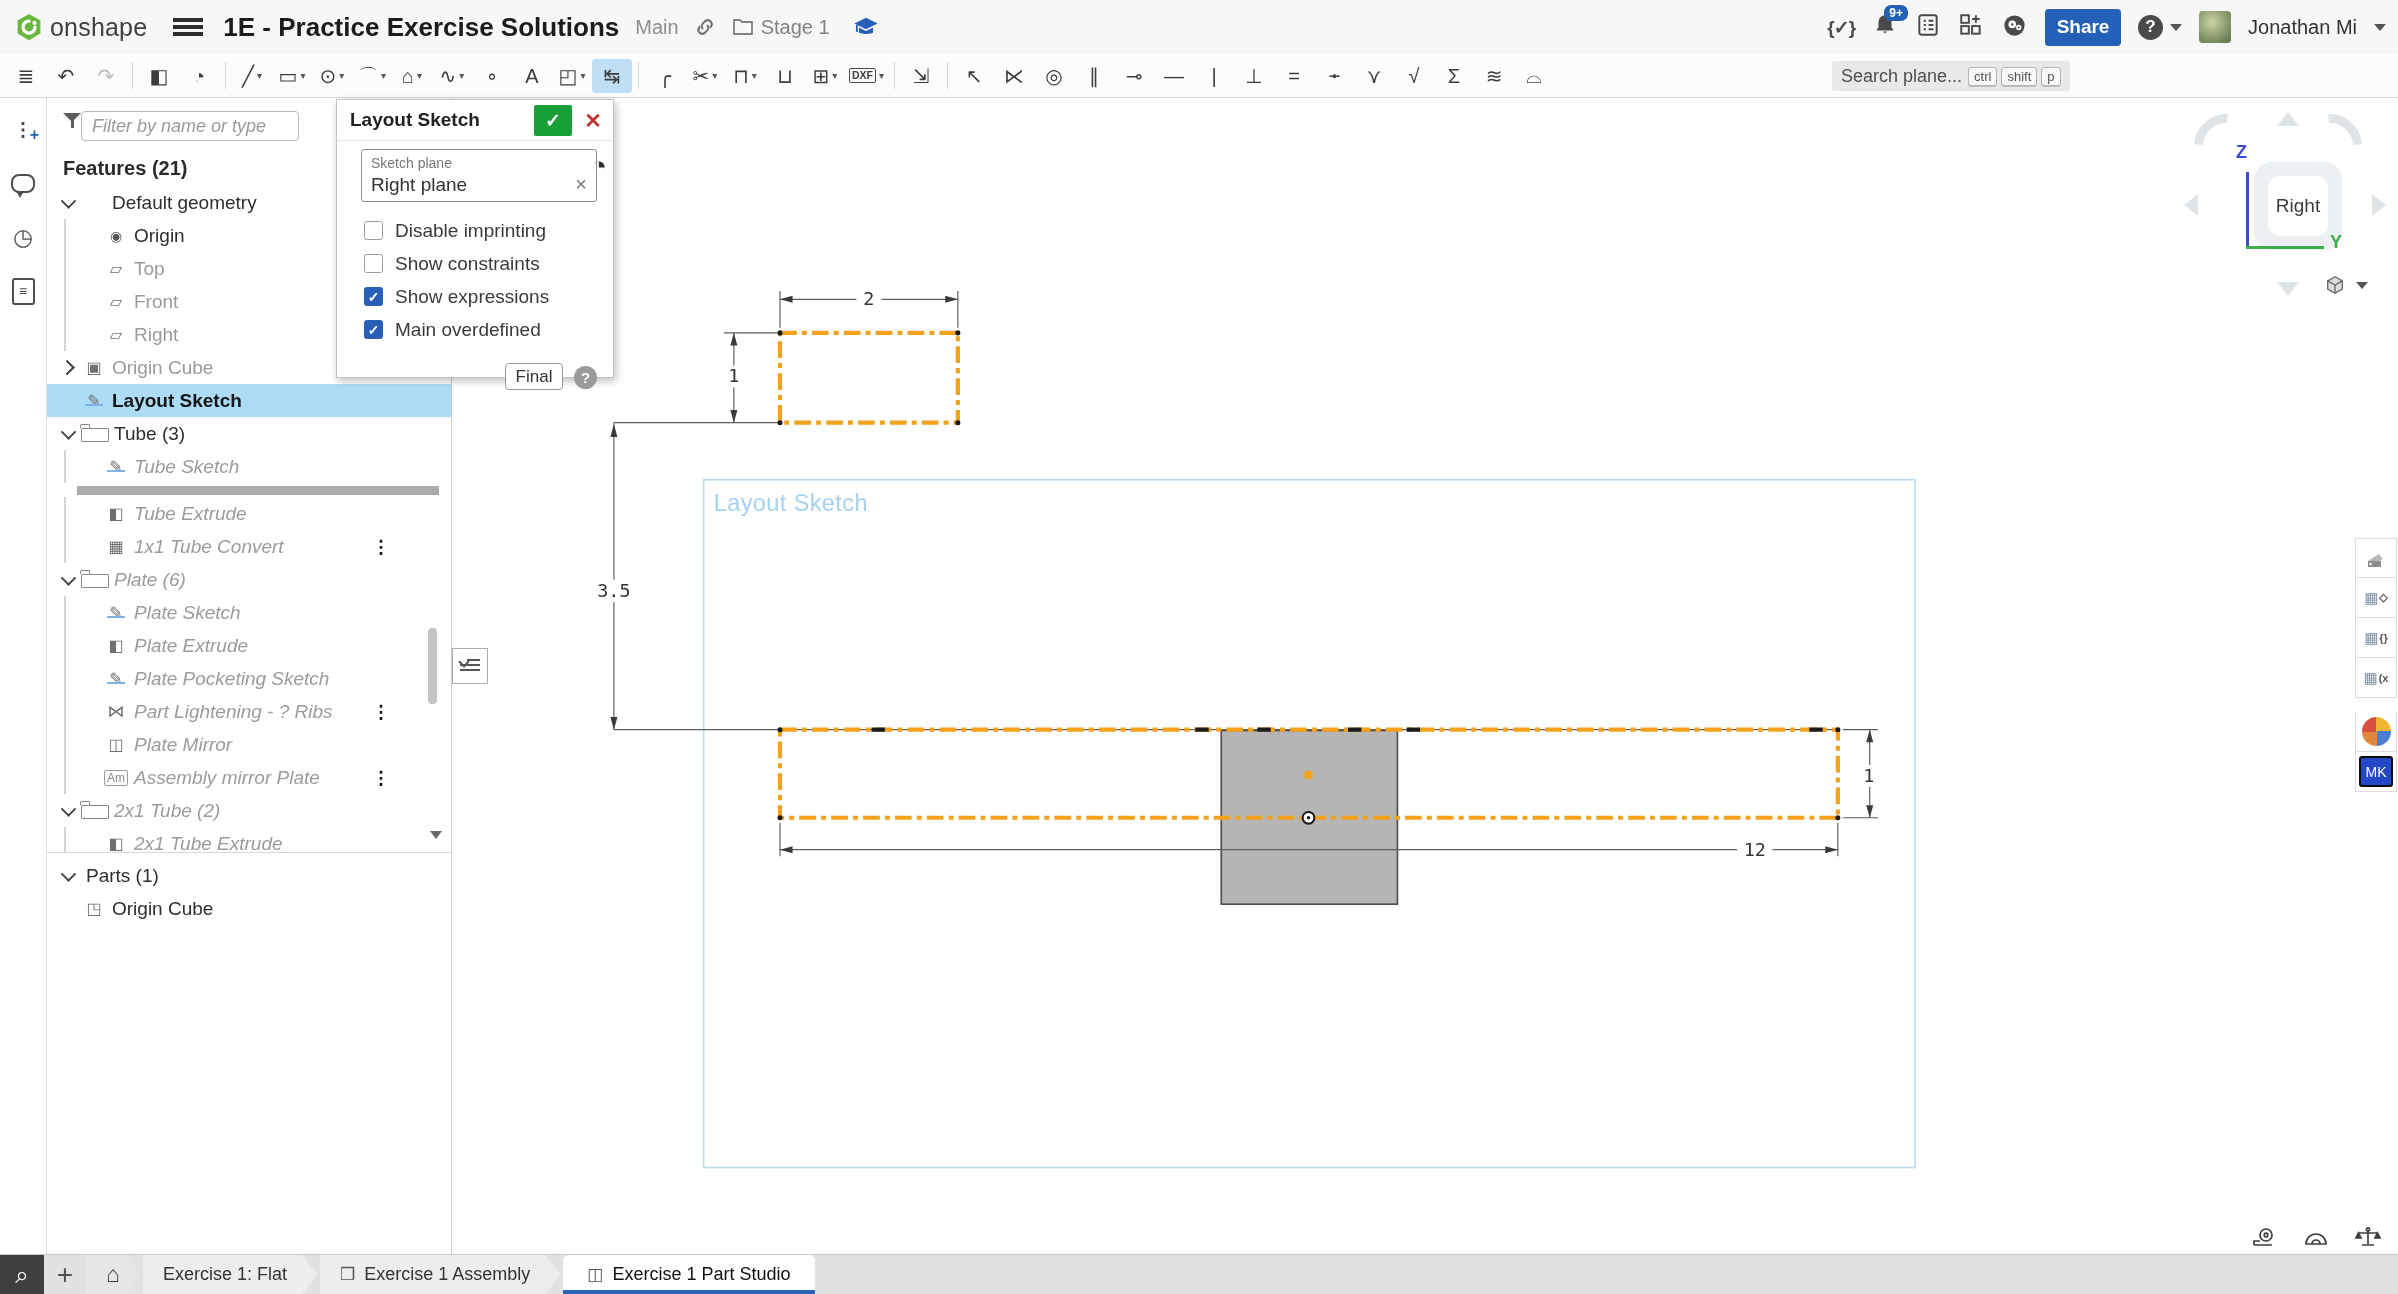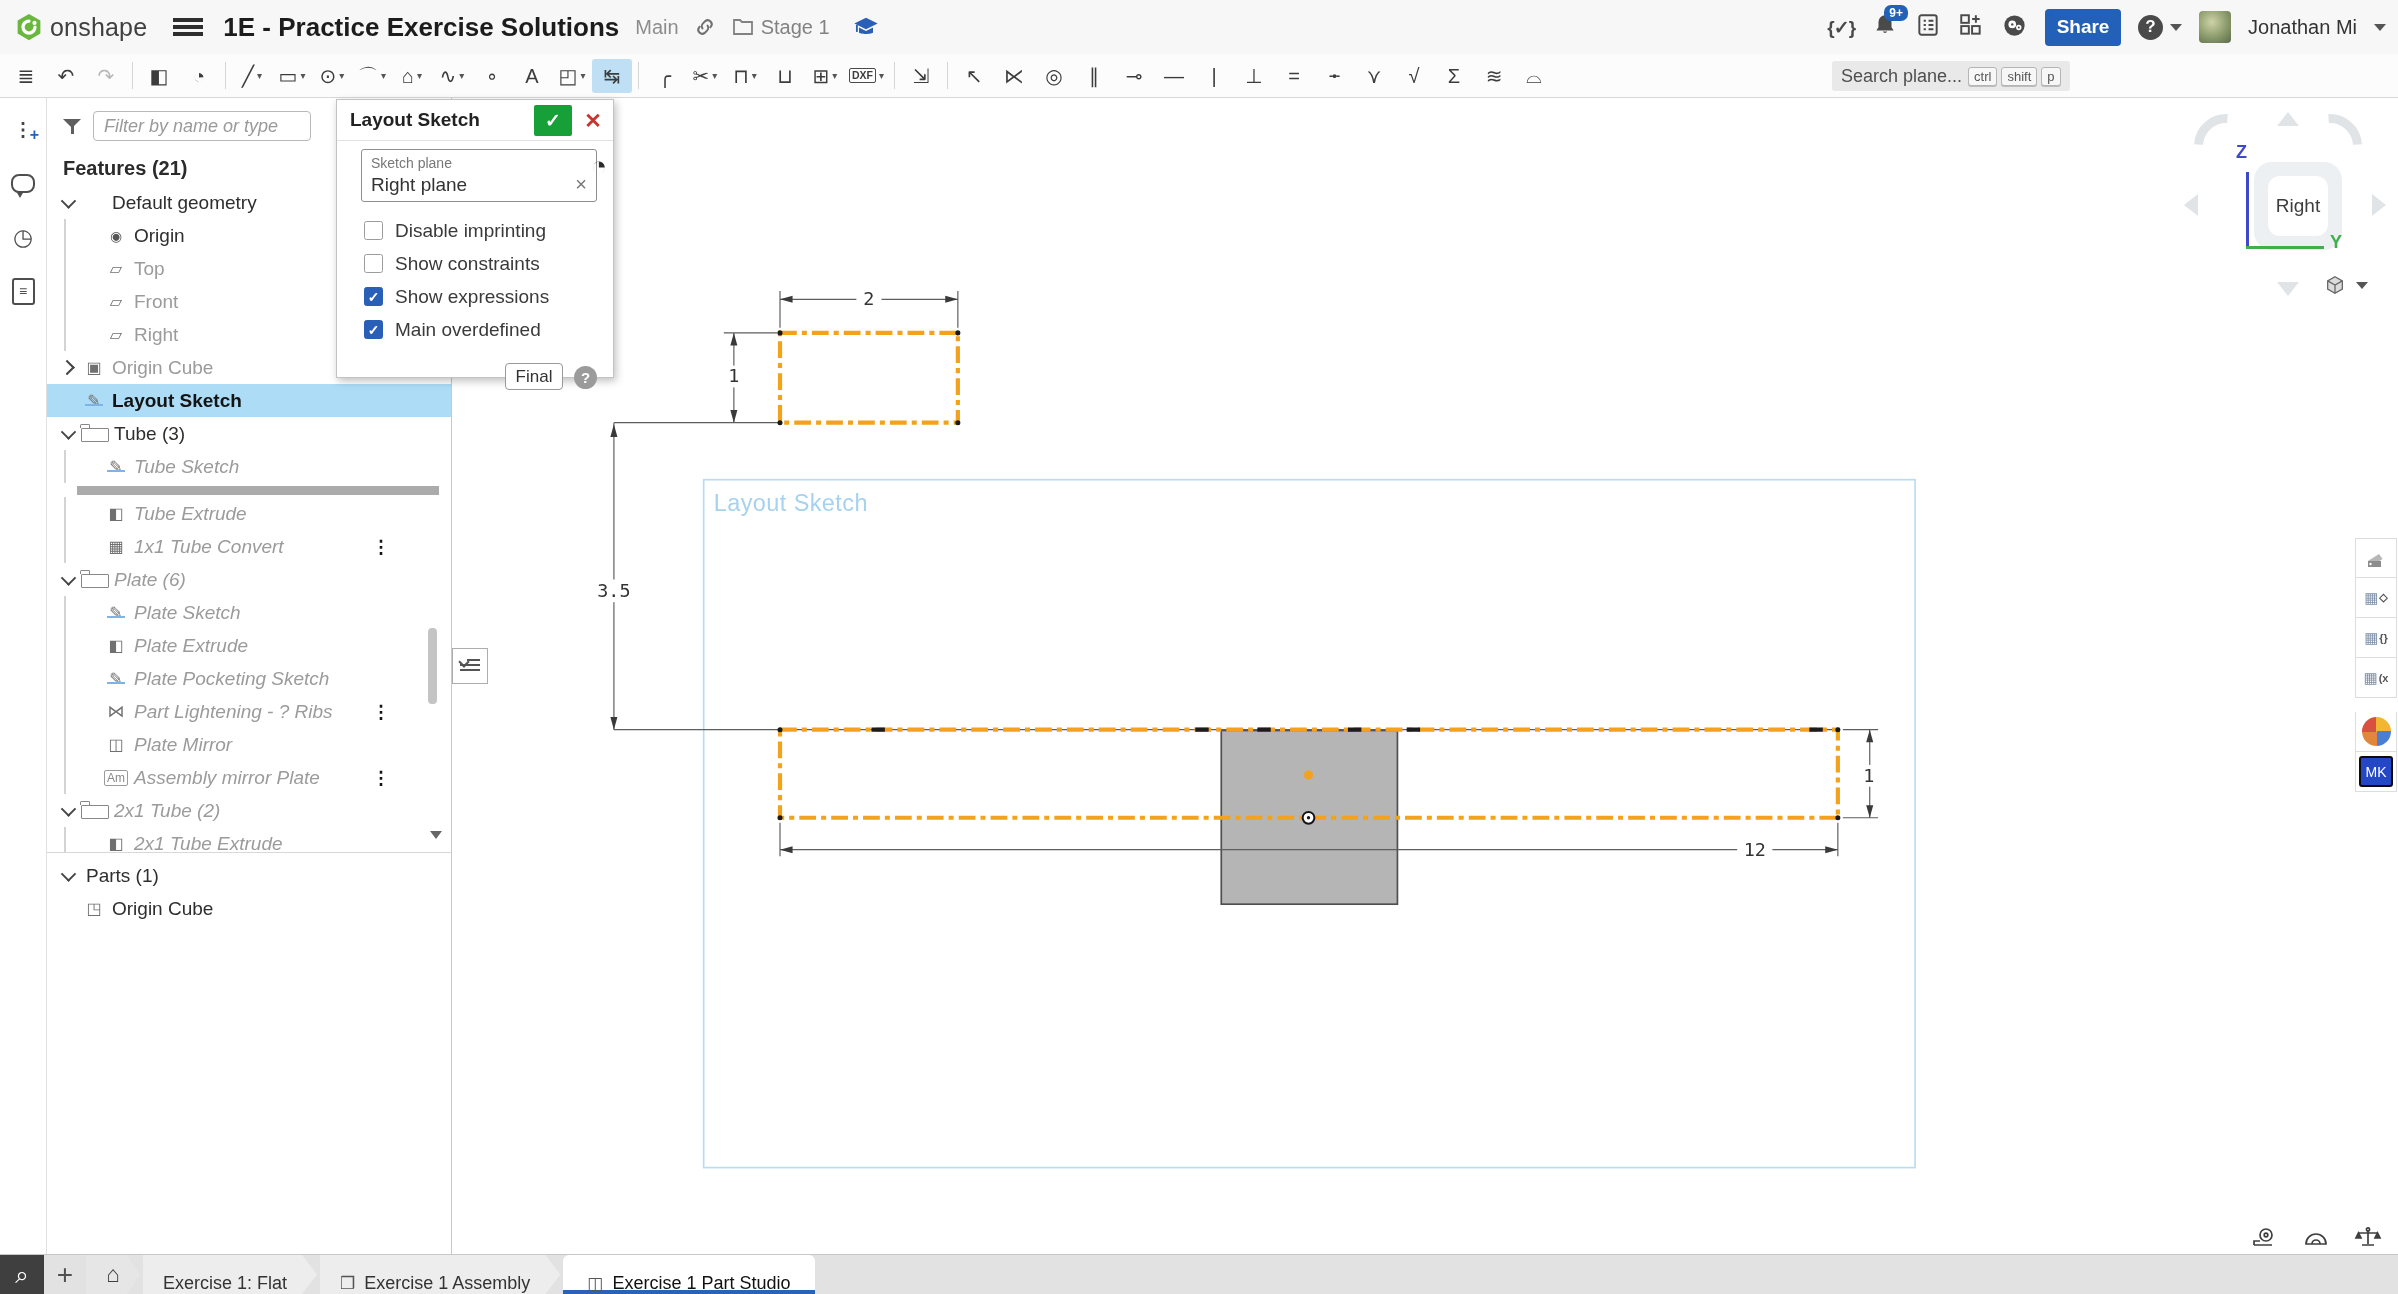--- a/index.html
+++ b/index.html
@@ -65,21 +65,21 @@
   .bubble::after{content:"";position:absolute;left:3px;bottom:-7px;width:0;height:0;
     border-left:4px solid transparent;border-right:4px solid transparent;border-top:7px solid #4e4e4e;}
   .rl-glyph{font-size:23px;color:#4e4e4e;}
   .mini-checklist{width:19px;height:23px;border:2.2px solid #4e4e4e;border-radius:3px;
     display:flex;align-items:center;justify-content:center;}
   .mini-checklist::before{content:"≡";color:#4e4e4e;font-size:14px;font-weight:bold;}
 
   
   #features{position:absolute;left:47px;top:98px;width:405px;height:1156px;background:#fff;
     border-right:1px solid #c9c9c9;box-sizing:border-box;}
-  .filter-row{display:flex;align-items:center;gap:12px;padding:13px 10px 8px 16px;}
+  .filter-row{display:flex;padding:13px 10px 8px 16px;}
   .funnel{position:relative;width:18px;height:18px;}
   .funnel::before{content:"";position:absolute;left:0;top:2px;width:0;height:0;
     border-left:9px solid transparent;border-right:9px solid transparent;border-top:9px solid #5e5e5e;}
   .funnel::after{content:"";position:absolute;left:8px;top:9px;width:2.5px;height:8px;background:#5e5e5e;}
   #filter-input{width:196px;height:28px;border:1px solid #b9b9b9;border-radius:4px;padding:0 10px;
     font-size:18px;font-family:"Liberation Sans",sans-serif;color:#333;}
   #filter-input::placeholder{font-style:italic;color:#9a9a9a;}
   .feat-header{font-size:20px;font-weight:bold;color:#2b2b2b;padding:8px 0 6px 16px;}
   #tree-list{height:666px;overflow:hidden;border-bottom:1px solid #d8d8d8;position:relative;}
   .trow{position:relative;height:33px;display:flex;align-items:center;padding:0 8px;
@@ -207,21 +207,21 @@
 
   
   #bottombar{position:absolute;left:0;top:1254px;width:2398px;height:40px;background:#e2e2e2;
     border-top:1px solid #c8c8c8;display:flex;align-items:stretch;box-sizing:border-box;}
   .bb-search{width:44px;background:#3f3f3f;border:none;color:#fff;font-size:24px;cursor:pointer;}
   .bb-plus{width:42px;background:none;border:none;color:#4f4f4f;font-size:28px;cursor:pointer;line-height:1;}
   .bb-home{width:54px;background:#e6e6e6;display:flex;align-items:center;justify-content:center;
     font-size:23px;color:#3f3f3f;cursor:pointer;margin-right:3px;
     clip-path:polygon(0 0,calc(100% - 13px) 0,100% 50%,calc(100% - 13px) 100%,0 100%);}
   .tabs{display:flex;align-items:stretch;}
-  .tab{display:flex;align-items:flex-end;padding:0 30px 0 20px;background:#ededed;margin-right:3px;
+  .tab{display:flex;align-items:center;padding:0 30px 0 20px;background:#ededed;margin-right:3px;
     font-size:18px;color:#333;cursor:pointer;white-space:nowrap;}
   .tab.chev{clip-path:polygon(0 0,calc(100% - 15px) 0,100% 50%,calc(100% - 15px) 100%,0 100%);}
   .tab.active{background:#fff;box-shadow:inset 0 -4px 0 #2a62b8;border-radius:6px 6px 0 0;
     color:#111;padding:0 24px;}
   .tabicon{margin-right:9px;font-size:17px;color:#555;}
   .tabicon.assembly::before{content:"❒";}
   .tabicon.partstudio::before{content:"◫";}
 </style>
 </head>
 <body>

